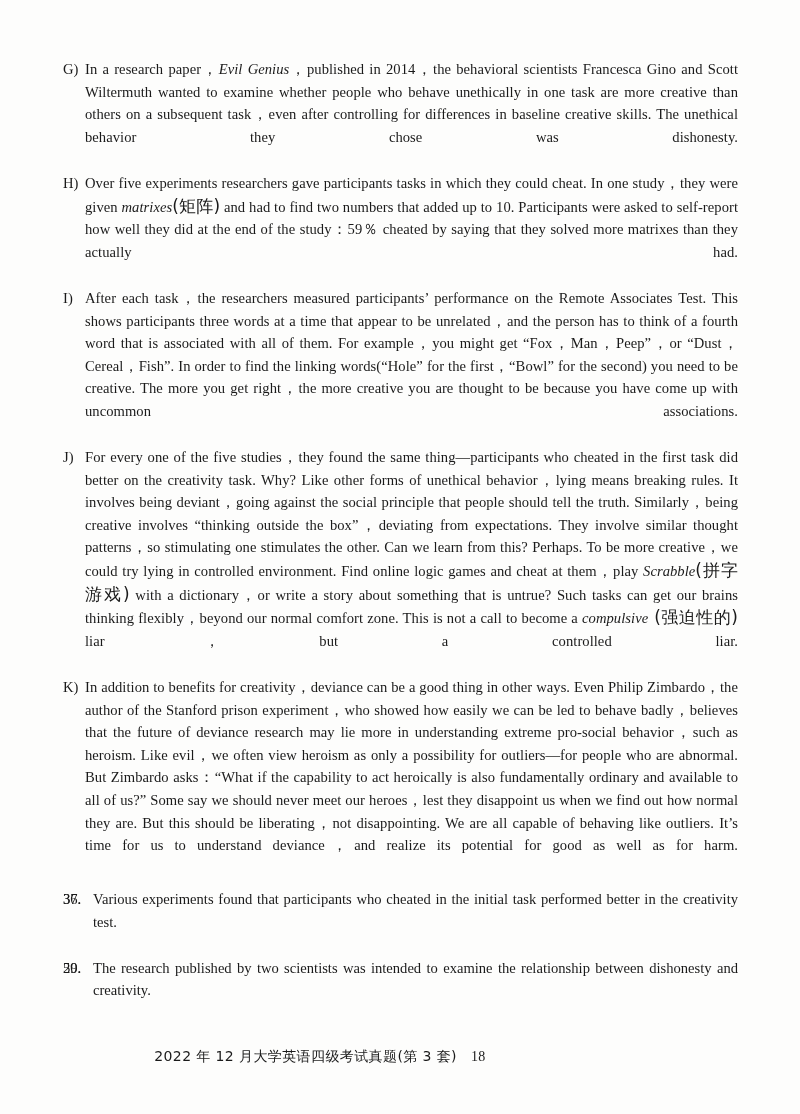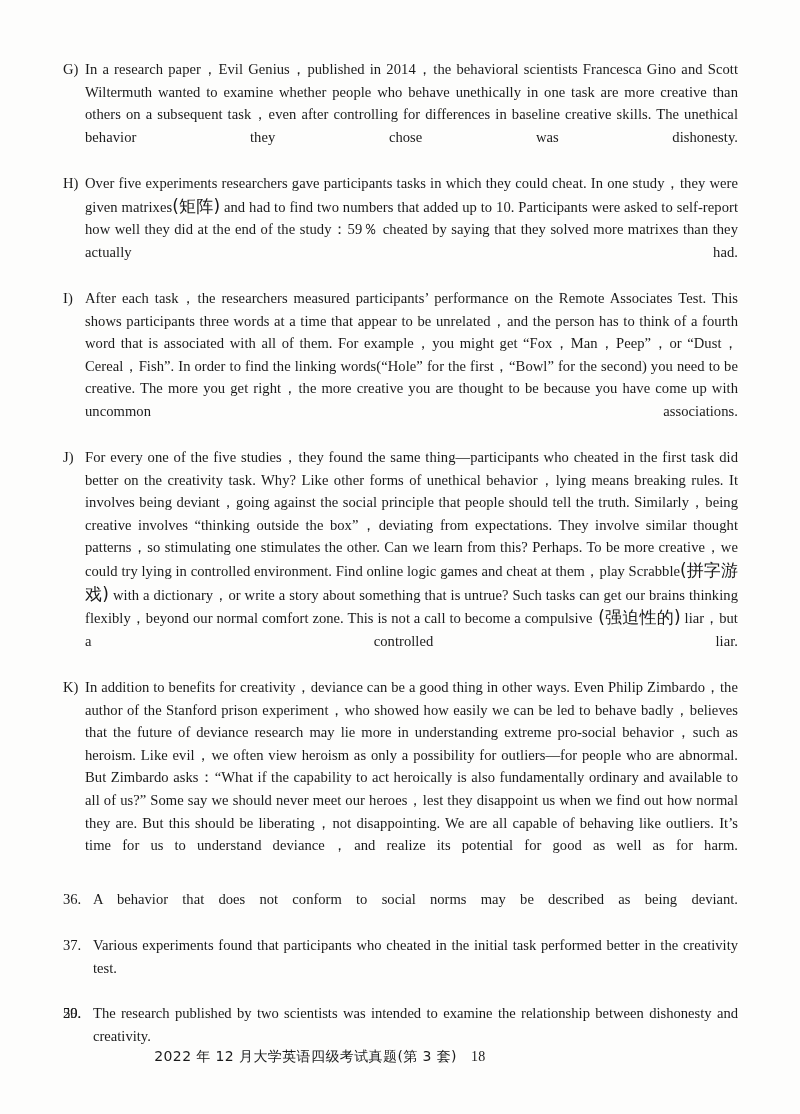--- a/index.html
+++ b/index.html
@@ -77,21 +77,21 @@
     font-size: 14.6px;
     line-height: 22.6px;
     white-space: nowrap;
   }
   .qitem .qtext::after {
     content: "";
     display: inline-block;
     width: 100%;
   }
 
-  i, .it { }
+  i, .it { font-style: italic; }
   .cn {
     font-family: "DejaVu Sans", "Liberation Sans", sans-serif;
     font-style: normal;
     font-size: 17px;
   }
   .footer {
     position: absolute;
     left: 0;
     top: 1046px;
     width: 640px;
@@ -128,21 +128,21 @@
           <span class="tag">J)</span>
           <span class="body"><span>For every one of the five studies，they found the same thing—participants who cheated in the first task did better on the creativity task. Why? Like other forms of unethical behavior，lying means breaking rules. It involves being deviant，going against the social principle that people should tell the truth. Similarly，being creative involves “thinking outside the box”，deviating from expectations. They involve similar thought patterns，so stimulating one stimulates the other. Can we learn from this? Perhaps. To be more creative，we could try lying in controlled environment. Find online logic games and cheat at them，play </span><span class="it">Scrabble</span><span class="cn">(拼字游戏)</span><span> with a dictionary，or write a story about something that is untrue? Such tasks can get our brains thinking flexibly，beyond our normal comfort zone. This is not a call to become a </span><span class="it">compulsive</span><span class="cn"> (强迫性的)</span><span> liar，but a controlled liar.</span></span>
         </div>
         <div class="para">
           <span class="tag">K)</span>
           <span class="body"><span>In addition to benefits for creativity，deviance can be a good thing in other ways. Even Philip Zimbardo，the author of the Stanford prison experiment，who showed how easily we can be led to behave badly，believes that the future of deviance research may lie more in understanding extreme pro-social behavior，such as heroism. Like evil，we often view heroism as only a possibility for outliers—for people who are abnormal. But Zimbardo asks：“What if the capability to act heroically is also fundamentally ordinary and available to all of us?” Some say we should never meet our heroes，lest they disappoint us when we find out how normal they are. But this should be liberating，not disappointing. We are all capable of behaving like outliers. It’s time for us to understand deviance，and realize its potential for good as well as for harm.</span></span>
         </div>
       </div>
 
     <div class="qlist" id="questions">
-        <div class="qitem"><span class="qnum">36.</span><span class="qtext">A behavior that does not conform to social norms may be described as being deviant.</span></div>
+        <div class="qitem"><span class="qnum">36.</span></div>
         <div class="qitem"><span class="qnum">37.</span><span class="qtext">Various experiments found that participants who cheated in the initial task performed better in the creativity test.</span></div>
         <div class="qitem"><span class="qnum">50.</span></div>
         <div class="qitem"><span class="qnum">29.</span><span class="qtext">The research published by two scientists was intended to examine the relationship between dishonesty and creativity.</span></div>
       </div>
 
   </div>
 
   <div class="footer">
     <span>2022 年 12 月大学英语四级考试真题(第 3 套)</span><span class="pg">18</span>
   </div>

